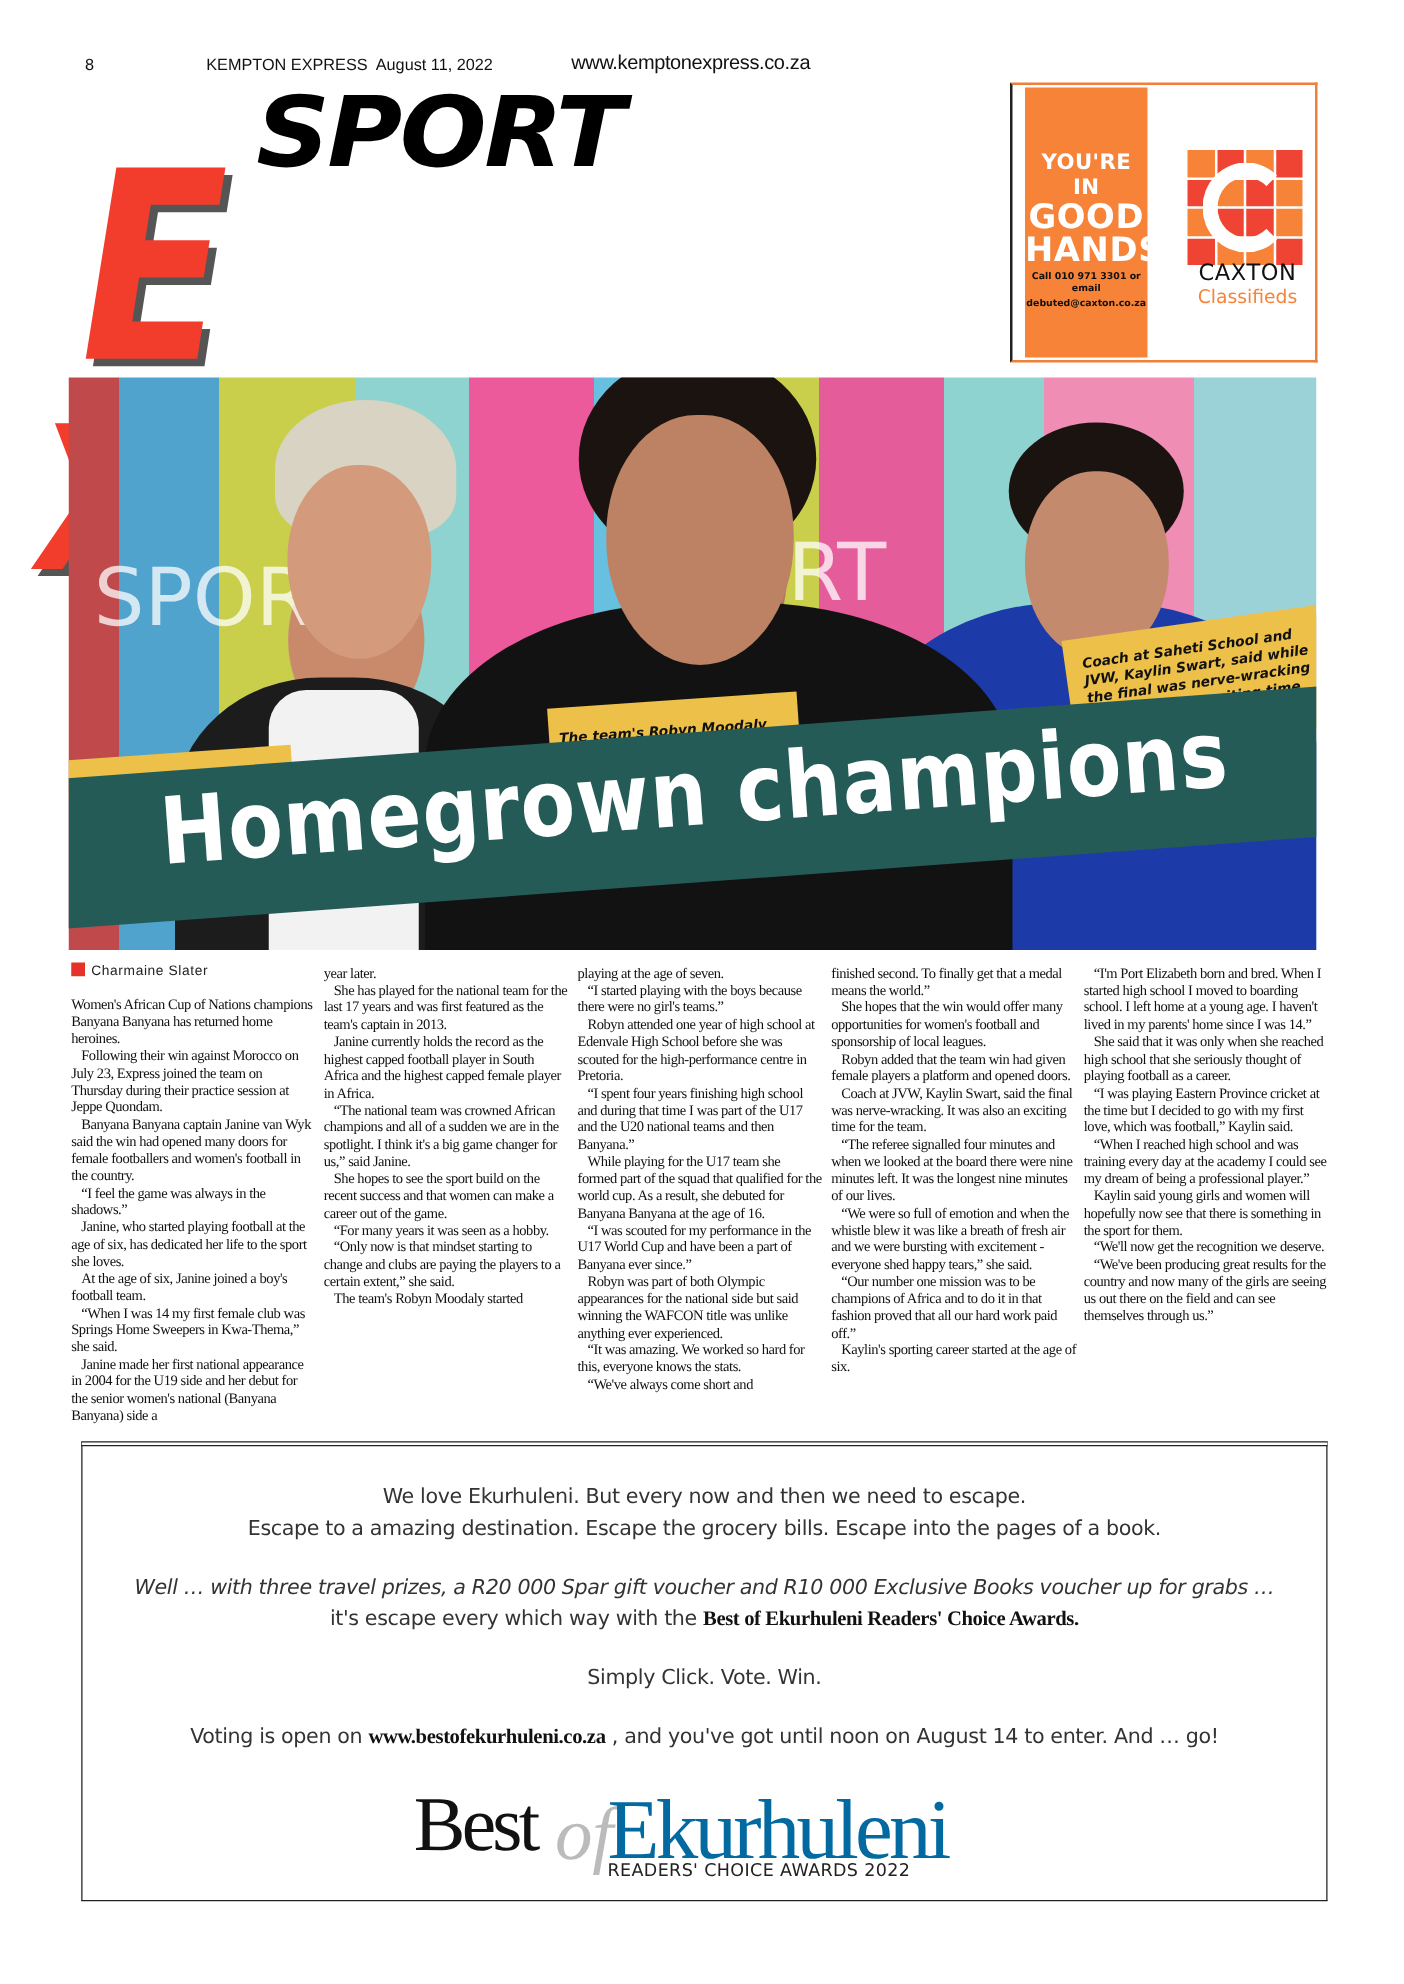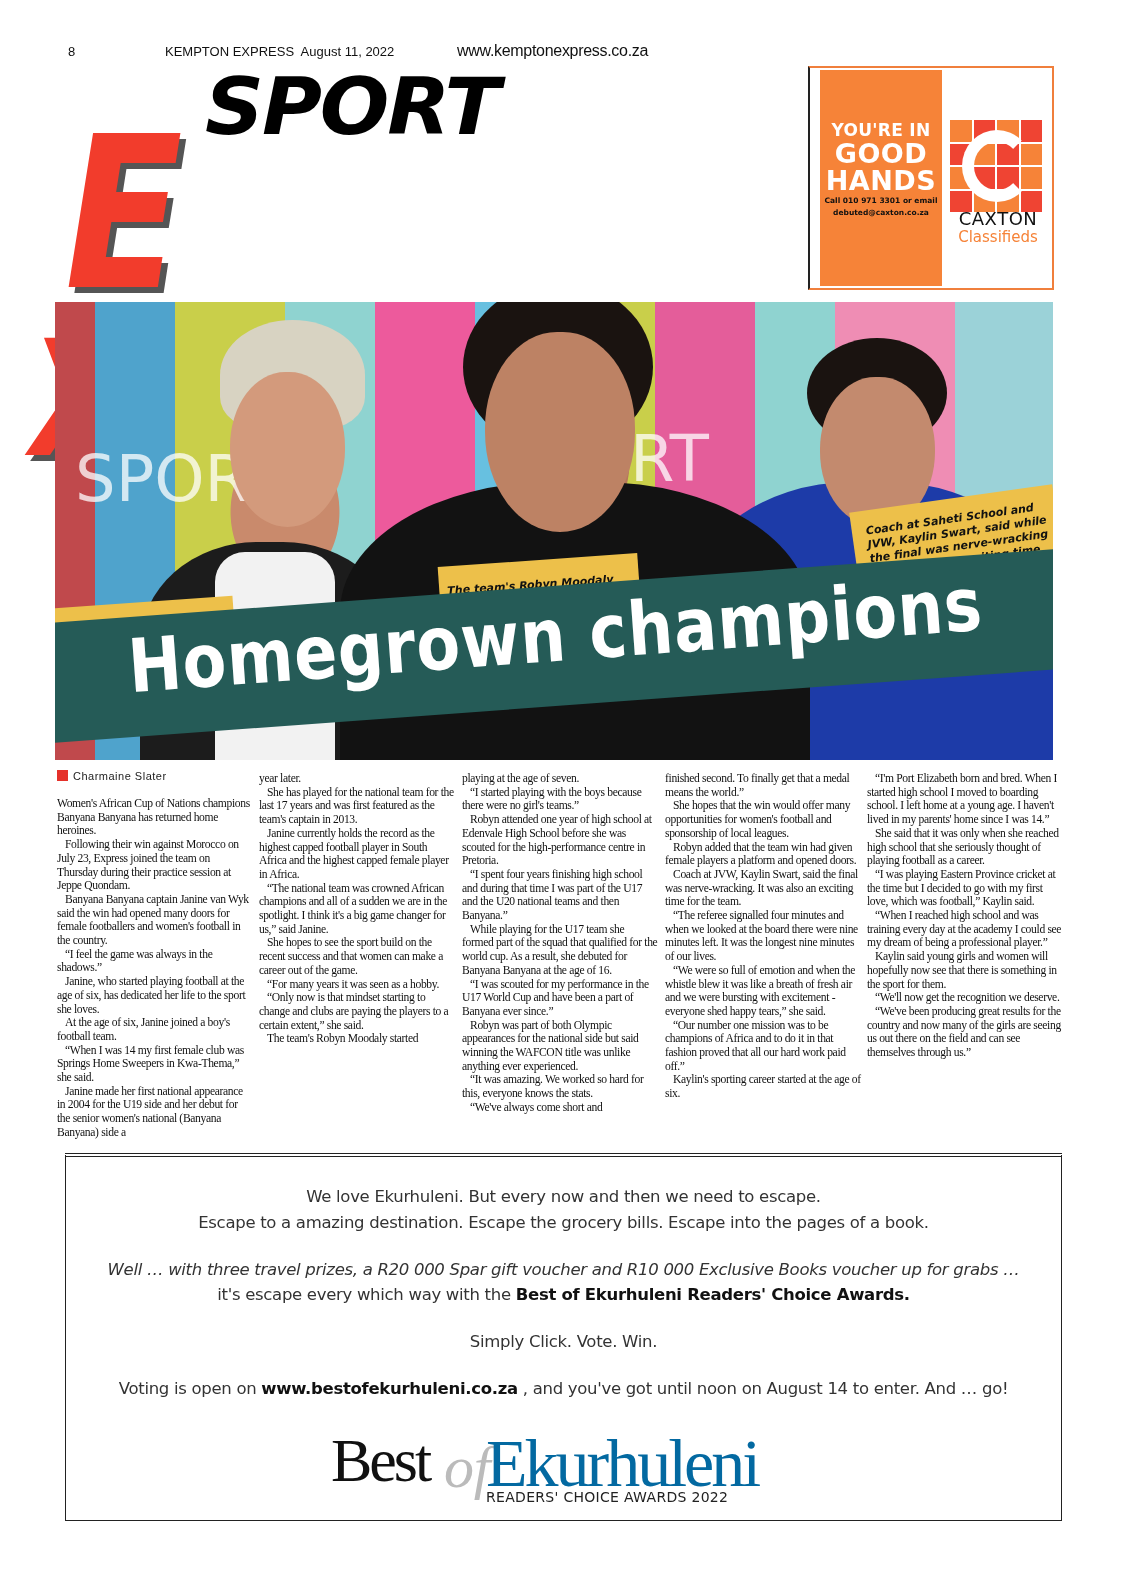--- a/index.html
+++ b/index.html
@@ -13,21 +13,21 @@
 
   
   .masthead { position: absolute; left: 55px; top: 70px; width: 740px; height: 230px; }
   .mh-sport { position: absolute; left: 150px; top: -2px; font-family: "DejaVu Sans", sans-serif; font-weight: bold; font-style: italic; font-size: 78px; letter-spacing: -2px; color: #000; line-height: 1; transform: scaleX(1.05); transform-origin: left; }
   .mh-express { position: absolute; left: 10px; top: 40px; font-family: "DejaVu Sans", sans-serif; font-weight: bold; font-style: italic; color: #f23c2c; line-height: 1; text-shadow: 7px 6px 0 #555; letter-spacing: -6px; }
   .mh-express .big-e { font-size: 210px; display: inline-block; transform: scaleX(0.82) ; transform-origin: left bottom; }
   .mh-express .rest { font-size: 160px; display: inline-block; transform: scaleX(0.78); transform-origin: left bottom; margin-left: -34px; }
 
   
   .caxton-ad { position: absolute; left: 808px; top: 66px; width: 246px; height: 224px; border: 2px solid #f07f3c; border-left: 2px solid #222; background: #fff; }
-  .caxton-left { position: absolute; left: 10px; top: 2px; width: 122px; height: 216px; background: #f68338; color: #fff; text-align: center; font-family: "DejaVu Sans", sans-serif; }
+  .caxton-left { position: absolute; left: 10px; top: 2px; width: 98px; height: 216px; background: #f68338; color: #fff; text-align: center; font-family: "DejaVu Sans", sans-serif; }
   .caxton-left .l1 { margin-top: 50px; font-size: 17px; font-weight: bold; letter-spacing: 0.3px; }
   .caxton-left .l2, .caxton-left .l3 { font-size: 27px; font-weight: bold; line-height: 27px; letter-spacing: 0.5px; }
   .caxton-left .contact { color: #111; font-size: 7.5px; font-weight: bold; line-height: 10px; margin-top: 2px; }
   .caxton-logo { position: absolute; left: 140px; top: 52px; width: 92px; height: 92px; display: grid; grid-template-columns: repeat(4, 1fr); grid-template-rows: repeat(4,1fr); gap: 2px; }
   .caxton-logo div { background: #f68338; }
   .caxton-logo div.r { background: #ef4433; }
   .caxton-logo .ring { position: absolute; left: 12px; top: 10px; width: 70px; height: 72px; border: 12px solid #fff; border-radius: 50%; border-right-color: transparent; }
   .caxton-name { position: absolute; left: 138px; top: 140px; width: 100px; text-align: center; font-family: "DejaVu Sans", sans-serif; font-size: 18px; color: #111; letter-spacing: 0.5px; }
   .caxton-sub { position: absolute; left: 138px; top: 160px; width: 100px; text-align: center; font-family: "DejaVu Sans", sans-serif; font-size: 15px; color: #f68338; }
 
@@ -67,21 +67,21 @@
   .col p.noindent { text-indent: 0; }
   .c1 { left: 57px; top: 797px; }
   .c2 { left: 259px; top: 772px; }
   .c3 { left: 462px; top: 772px; }
   .c4 { left: 665px; top: 772px; }
   .c5 { left: 867px; top: 772px; }
 
   
   .ekurhuleni-ad { position: absolute; left: 65px; top: 1153px; width: 997px; height: 368px; border: 1.5px solid #222; border-top: 4px double #222; text-align: center; font-family: "DejaVu Sans", sans-serif; font-size: 16.5px; color: #333; letter-spacing: -0.3px; }
   .ekurhuleni-ad .line { position: absolute; left: 0; width: 100%; white-space: nowrap; }
-  .ekurhuleni-ad b { color: #111; }
+  .ekurhuleni-ad b { color: #111; font-family: Liberation Serif, serif; }
   .logo-best { position: absolute; left: 265px; top: 272px; font-family: "Liberation Serif", serif; font-size: 62px; color: #111; letter-spacing: -3px; line-height: 1; }
   .logo-of { position: absolute; left: 378px; top: 280px; font-family: "Liberation Serif", serif; font-style: italic; font-size: 60px; color: #bbb; line-height: 1; }
   .logo-ek { position: absolute; left: 420px; top: 272px; font-family: Liberation Serif, serif; font-size: 68px; color: #0369a1; letter-spacing: -3px; line-height: 1; }
   .logo-sub { position: absolute; left: 420px; top: 332px; font-family: "DejaVu Sans", sans-serif; font-size: 14px; color: #222; letter-spacing: 0.3px; }
 </style>
 </head>
 <body>
 
 <div class="folio">
   <span class="page-num">8</span>

